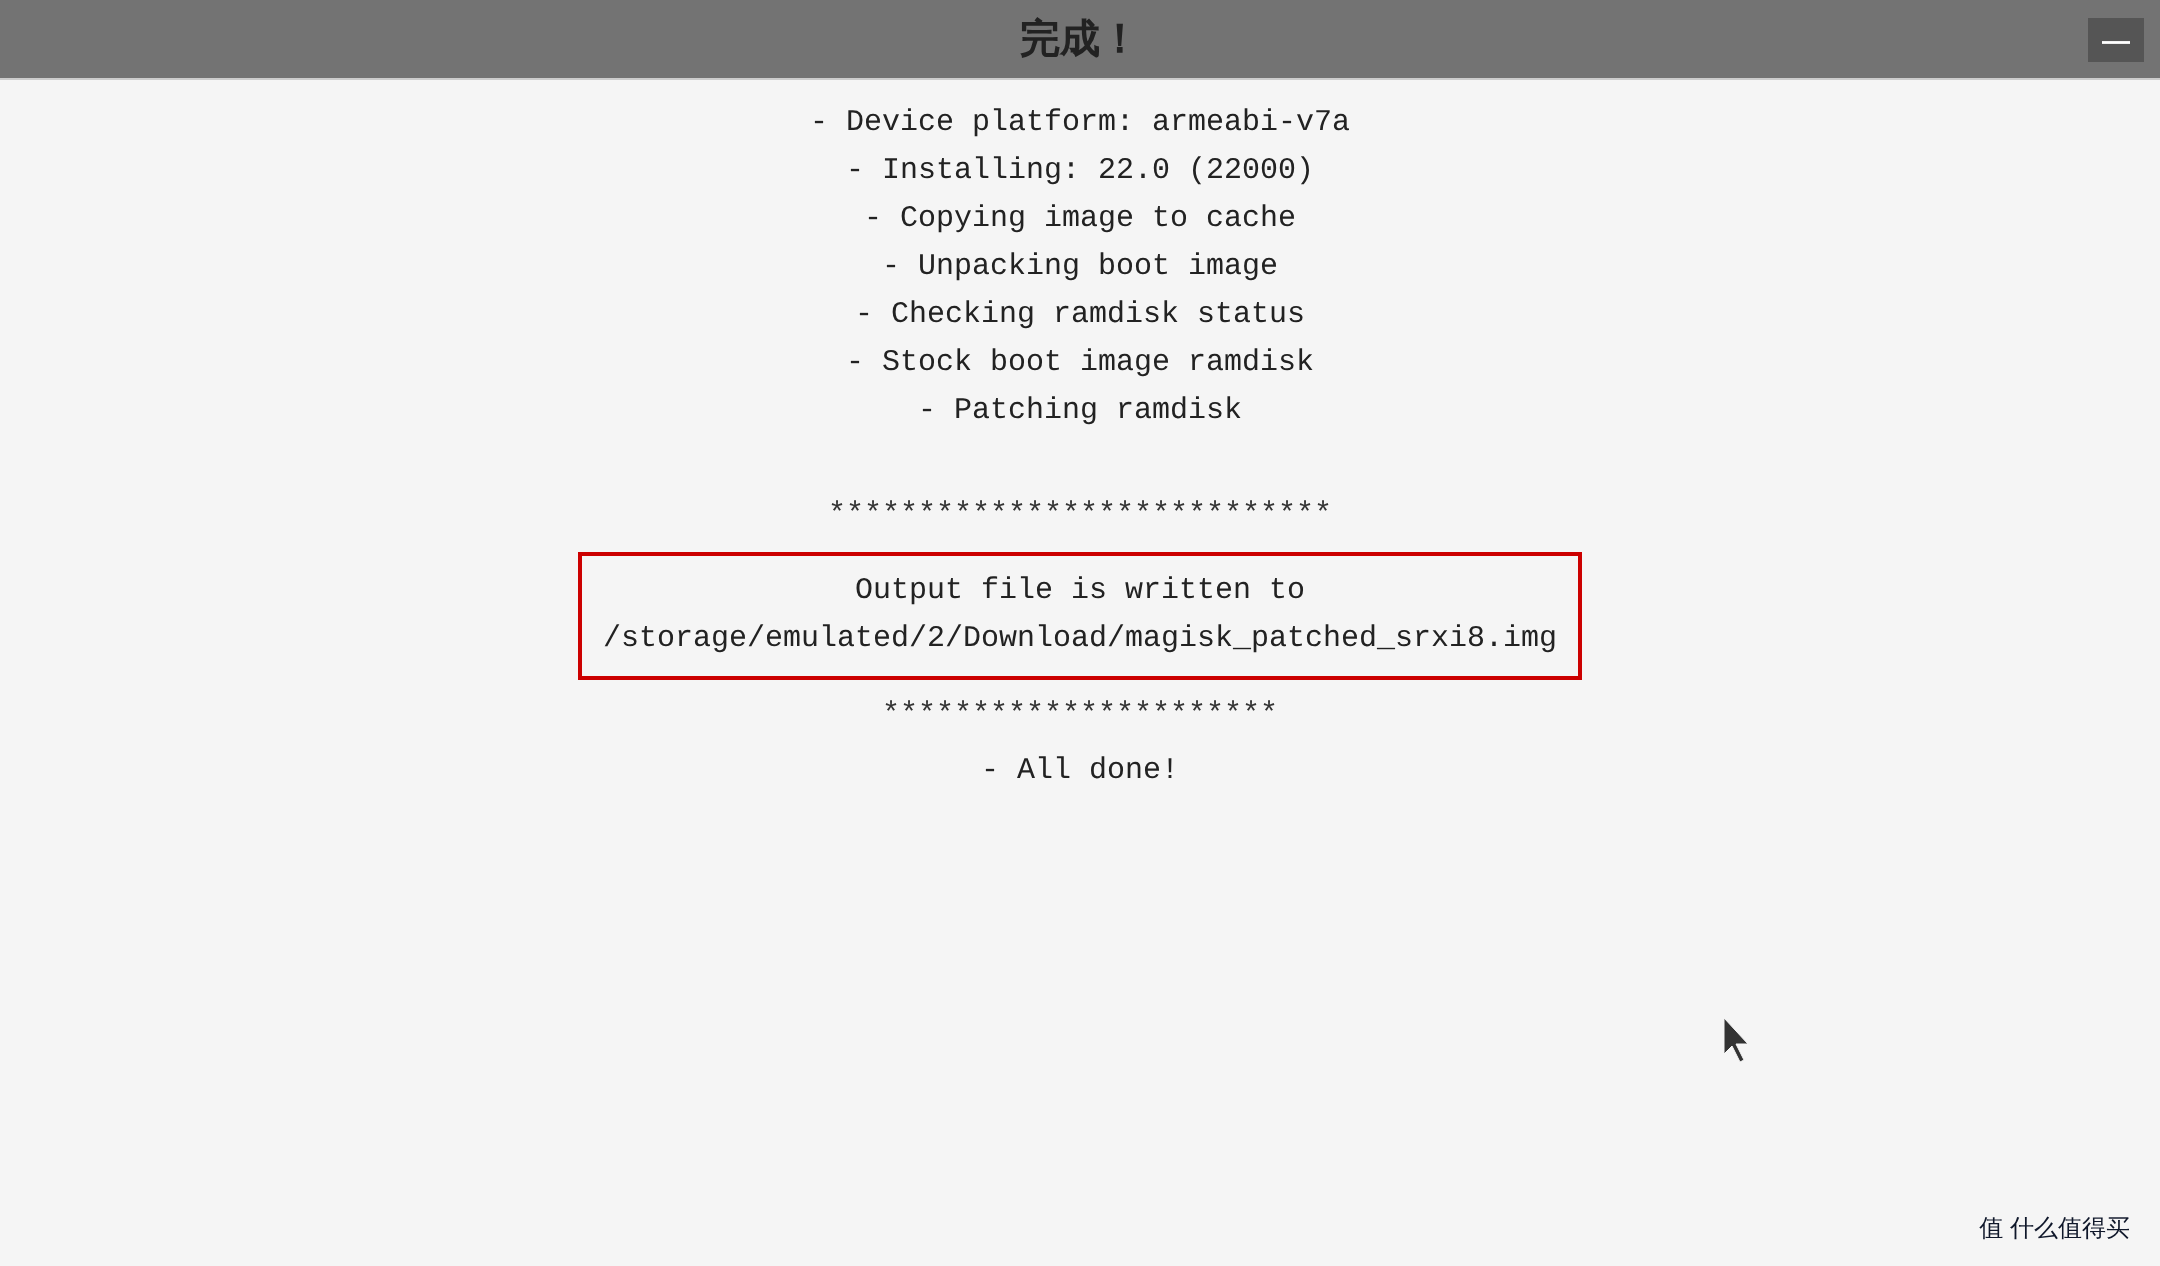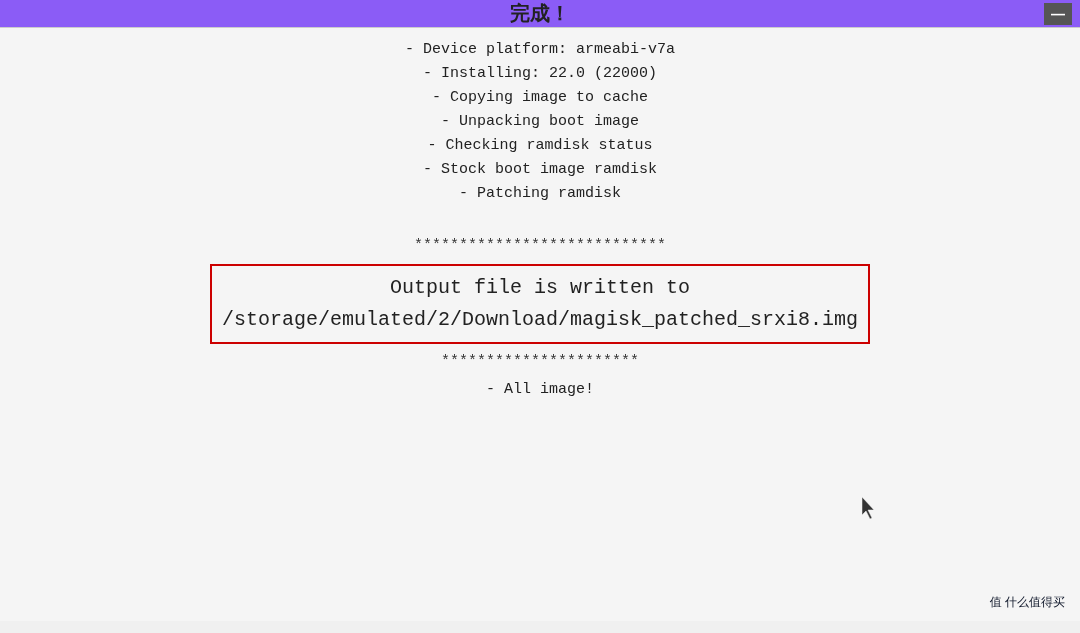--- a/index.html
+++ b/index.html
@@ -12,22 +12,22 @@
       width: 1080px;
       height: 633px;
       background-color: #f0f0f0;
       font-family: 'Courier New', Courier, monospace;
       overflow: hidden;
       position: relative;
     }
 
     .top-bar {
       width: 100%;
-      height: 28px;
-      background-color: #8b5cf6;
+      height: 40px;
+      background-color: #737373;
       display: flex;
       align-items: center;
       justify-content: center;
       border-bottom: 1px solid #ccc;
       position: relative;
     }
 
     .top-title {
       font-size: 20px;
       font-weight: bold;
@@ -88,21 +88,21 @@
     .output-box {
       border: 2px solid #cc0000;
       display: inline-block;
       padding: 6px 10px;
       margin: 2px 0;
       background-color: #f5f5f5;
     }
 
     .output-box .log-line {
       color: #222;
-      font-size: 20px;
+      font-size: 15px;
     }
 
     .watermark {
       position: absolute;
       bottom: 10px;
       right: 15px;
       font-family: 'Microsoft YaHei', SimHei, sans-serif;
       font-size: 12px;
       color: #0f172a;
     }
@@ -143,21 +143,21 @@
     
     <div class="output-box">
       <span class="log-line">Output file is written to</span>
       <span class="log-line">/storage/emulated/2/Download/magisk_patched_srxi8.img</span>
     </div>
 
     
     <span class="stars-line">**********************</span>
 
     
-    <span class="log-line">- All image!</span>
+    <span class="log-line">- All done!</span>
   </div>
 
   <svg class="cursor" viewBox="0 0 20 26" xmlns="http://www.w3.org/2000/svg">
     <path d="M2 2 L2 20 L6 16 L10 24 L12 23 L8 15 L14 15 Z" fill="#333" stroke="#f5f5f5" stroke-width="0.5"></path>
   </svg>
 
   <div class="watermark">值 什么值得买</div>
 </div>
 
 </body></html>

